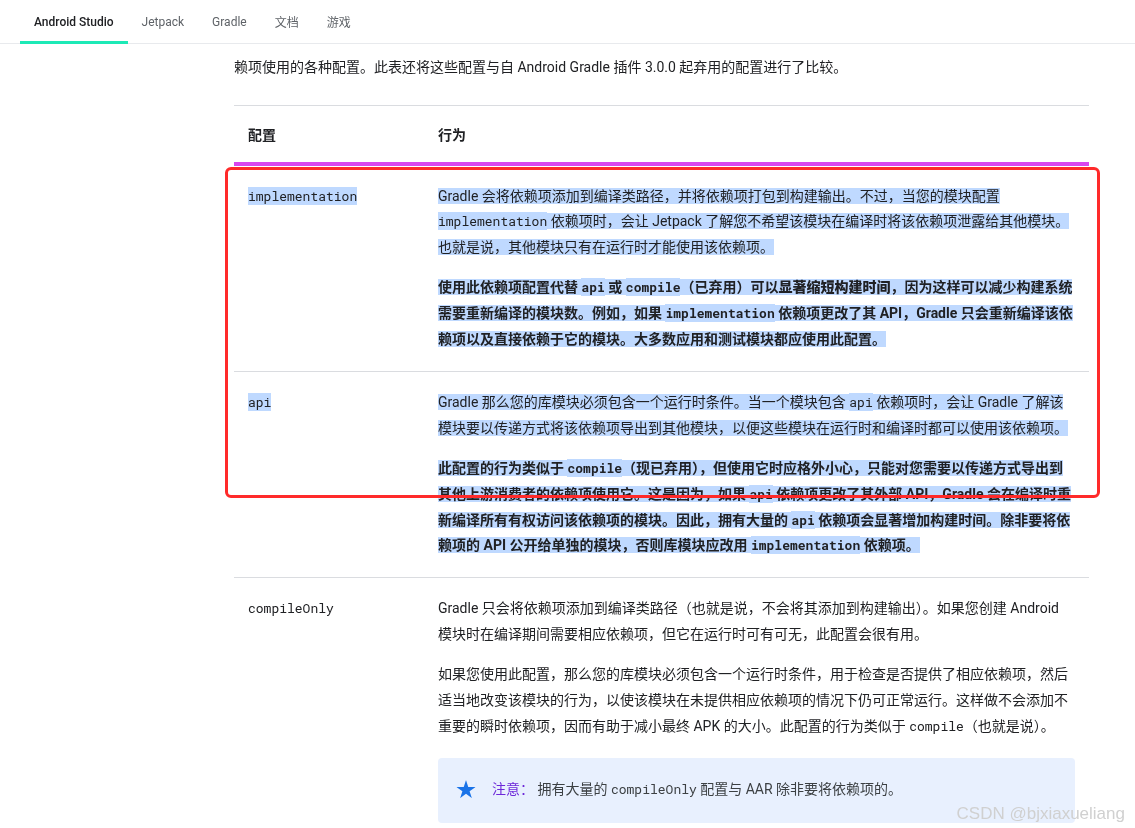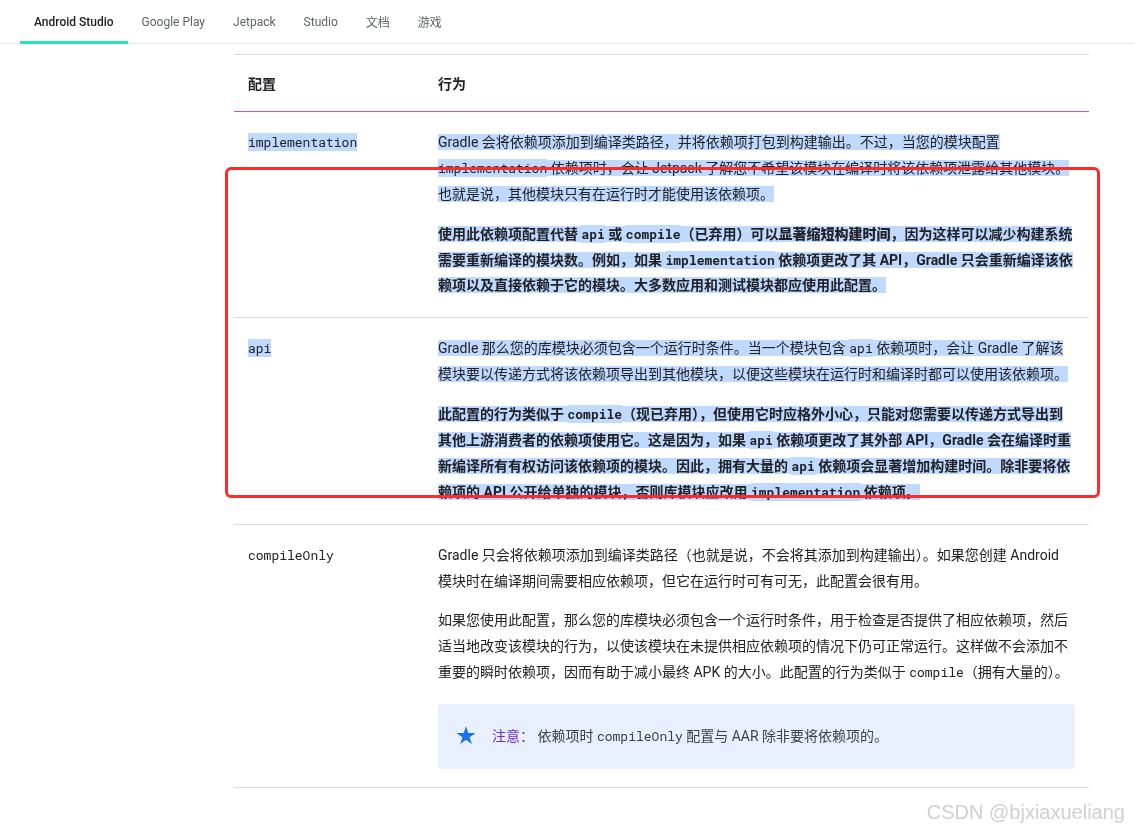--- a/index.html
+++ b/index.html
@@ -48,21 +48,21 @@
   table.main {
     width: 100%;
     border-collapse: collapse;
     table-layout: fixed;
   }
   table.main th {
     text-align: left;
     font-weight: 600;
     padding: 18px 14px;
     border-top: 1px solid #dadce0;
-    border-bottom: 1px solid #d946ef;
+    border-bottom: 4px solid #d946ef;
     color: #202124;
   }
   table.main td {
     padding: 18px 14px;
     border-bottom: 1px solid #dadce0;
     vertical-align: top;
     line-height: 1.85;
   }
   .col-conf { width: 190px; }
   .sel {
@@ -93,40 +93,40 @@
     margin-right: 16px;
     flex-shrink: 0;
   }
   .note-box .note-text { color: #3c4043; }
   .note-box .note-label { color: #6d28d9; }
   .watermark {
     position: fixed;
     right: 10px;
     bottom: 4px;
     color: #d0d0d0;
-    font-size: 20px;
+    font-size: 17px;
     font-family: Arial, sans-serif;
     pointer-events: none;
   }
   .para { display: block; margin-bottom: 14px; }
   .para:last-child { margin-bottom: 0; font-weight: bold; }
 </style>
 </head>
 <body>
 
 <div class="top-nav">
   <div class="tab active">Android Studio</div>
-  <div class="tab">Google Play</div>
   <div class="tab">Jetpack</div>
-  <div class="tab">Studio</div>
+  <div class="tab">Gradle</div>
   <div class="tab">文档</div>
   <div class="tab">游戏</div>
 </div>
 
 <div class="content">
+  <p class="intro">赖项使用的各种配置。此表还将这些配置与自 Android Gradle 插件 3.0.0 起弃用的配置进行了比较。</p>
 
   <div style="position:relative;">
     <table class="main">
       <colgroup>
           <col class="col-conf">
           <col>
         </colgroup>
       <thead>
         <tr>
           <th>配置</th>
@@ -157,27 +157,27 @@
               <span class="sel">此配置的行为类似于 </span><span class="mono sel">compile</span><span class="sel">（现已弃用），但使用它时应格外小心，只能对您需要以传递方式导出到其他上游消费者的依赖项使用它。这是因为，如果 </span><span class="mono sel">api</span><span class="sel"> 依赖项更改了其外部 API，Gradle 会在编译时重新编译所有有权访问该依赖项的模块。因此，拥有大量的 </span><span class="mono sel">api</span><span class="sel"> 依赖项会显著增加构建时间。除非要将依赖项的 API 公开给单独的模块，否则库模块应改用 </span><span class="mono sel">implementation</span><span class="sel"> 依赖项。</span>
             </span>
           </td>
         </tr>
 
         <tr>
           <td><span class="mono">compileOnly</span></td>
           <td>
             <span class="para">Gradle 只会将依赖项添加到编译类路径（也就是说，不会将其添加到构建输出）。如果您创建 Android 模块时在编译期间需要相应依赖项，但它在运行时可有可无，此配置会很有用。</span>
             <span class="para">
-              <span>如果您使用此配置，那么您的库模块必须包含一个运行时条件，用于检查是否提供了相应依赖项，然后适当地改变该模块的行为，以使该模块在未提供相应依赖项的情况下仍可正常运行。这样做不会添加不重要的瞬时依赖项，因而有助于减小最终 APK 的大小。此配置的行为类似于 </span><span class="mono">compile</span><span>（拥有大量的）。</span>
+              <span>如果您使用此配置，那么您的库模块必须包含一个运行时条件，用于检查是否提供了相应依赖项，然后适当地改变该模块的行为，以使该模块在未提供相应依赖项的情况下仍可正常运行。这样做不会添加不重要的瞬时依赖项，因而有助于减小最终 APK 的大小。此配置的行为类似于 </span><span class="mono">compile</span><span>（也就是说）。</span>
             </span>
             <div class="note-box">
               <span class="star">★</span>
               <span class="note-text">
                 <span class="note-label">注意：</span>
-                <span>依赖项时 </span><span class="mono">compileOnly</span><span> 配置与 AAR 除非要将依赖项的。</span>
+                <span>拥有大量的 </span><span class="mono">compileOnly</span><span> 配置与 AAR 除非要将依赖项的。</span>
               </span>
             </div>
           </td>
         </tr>
 
       </tbody>
     </table>
   </div>
 </div>
 

